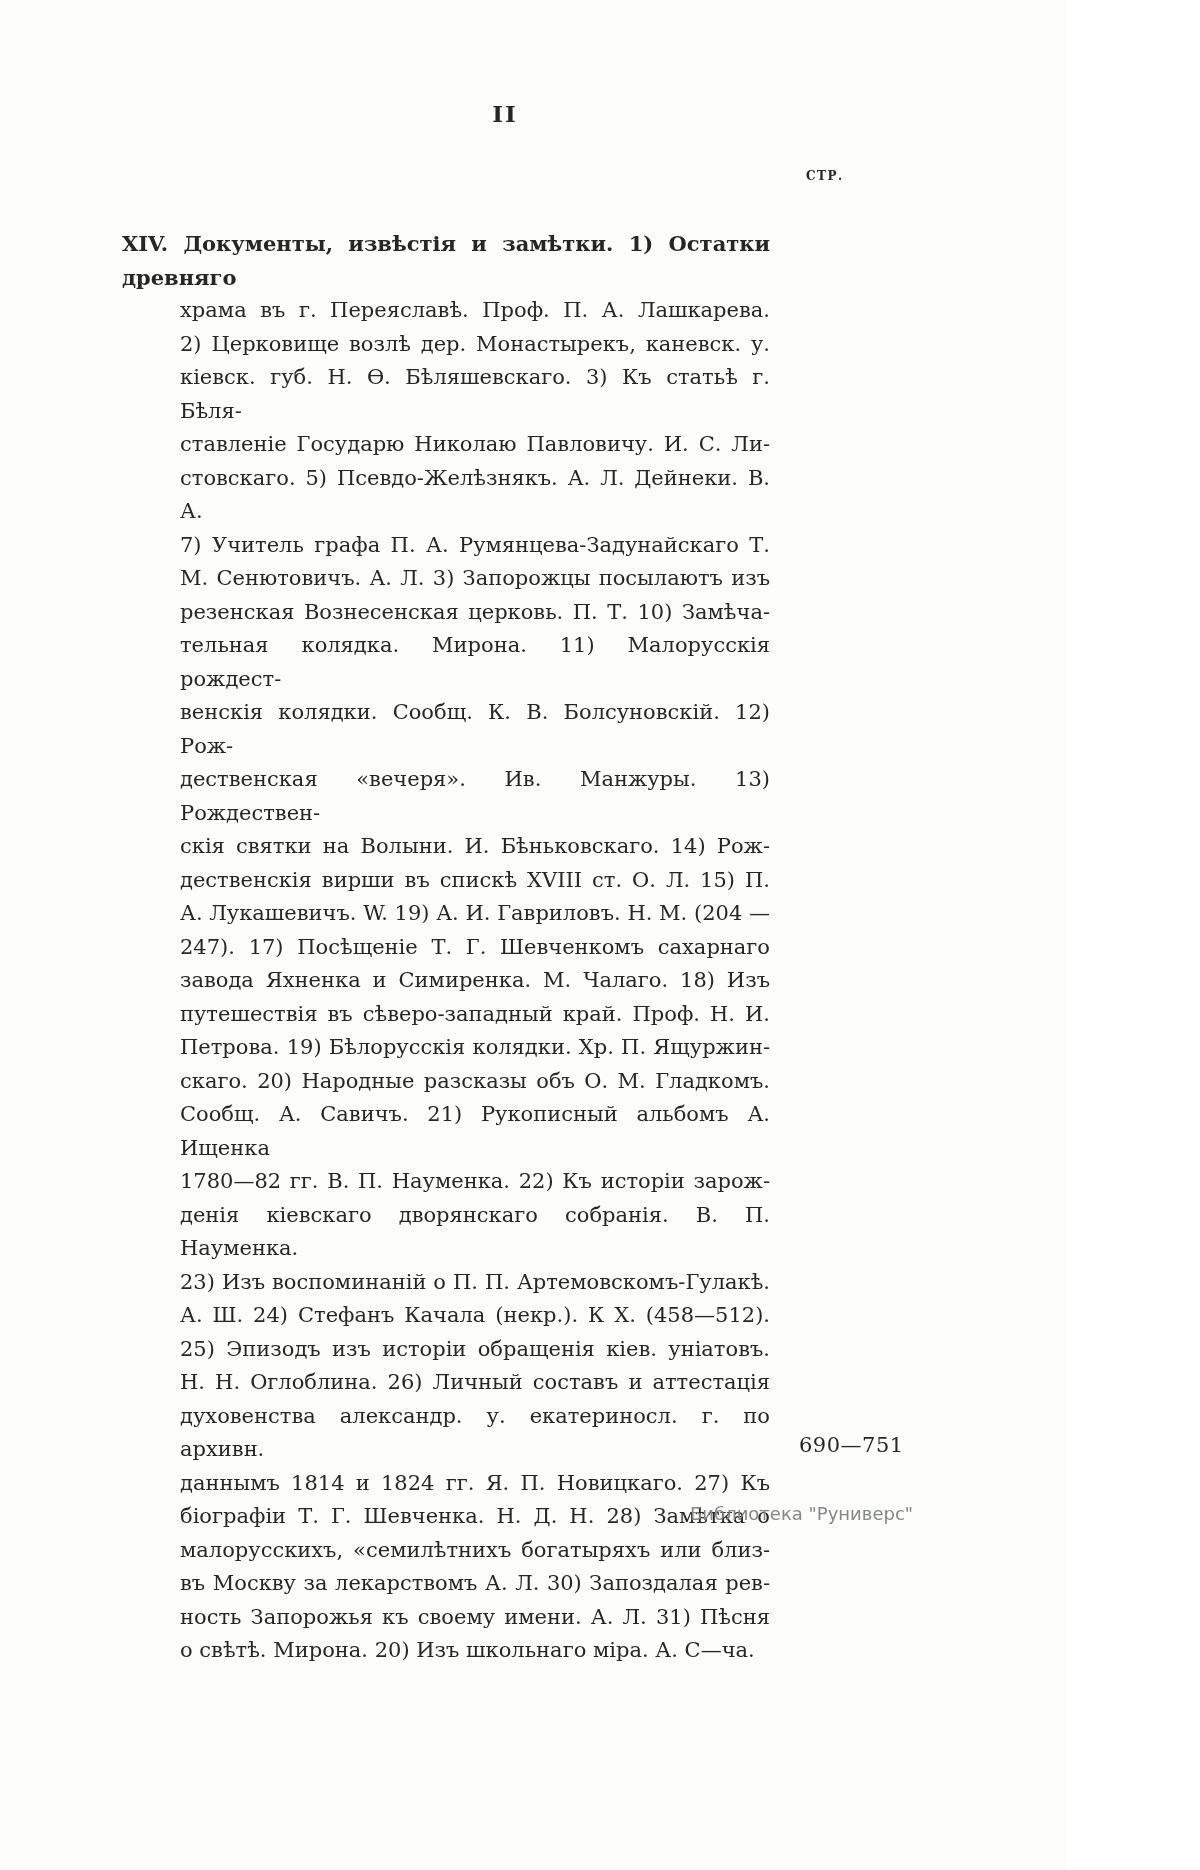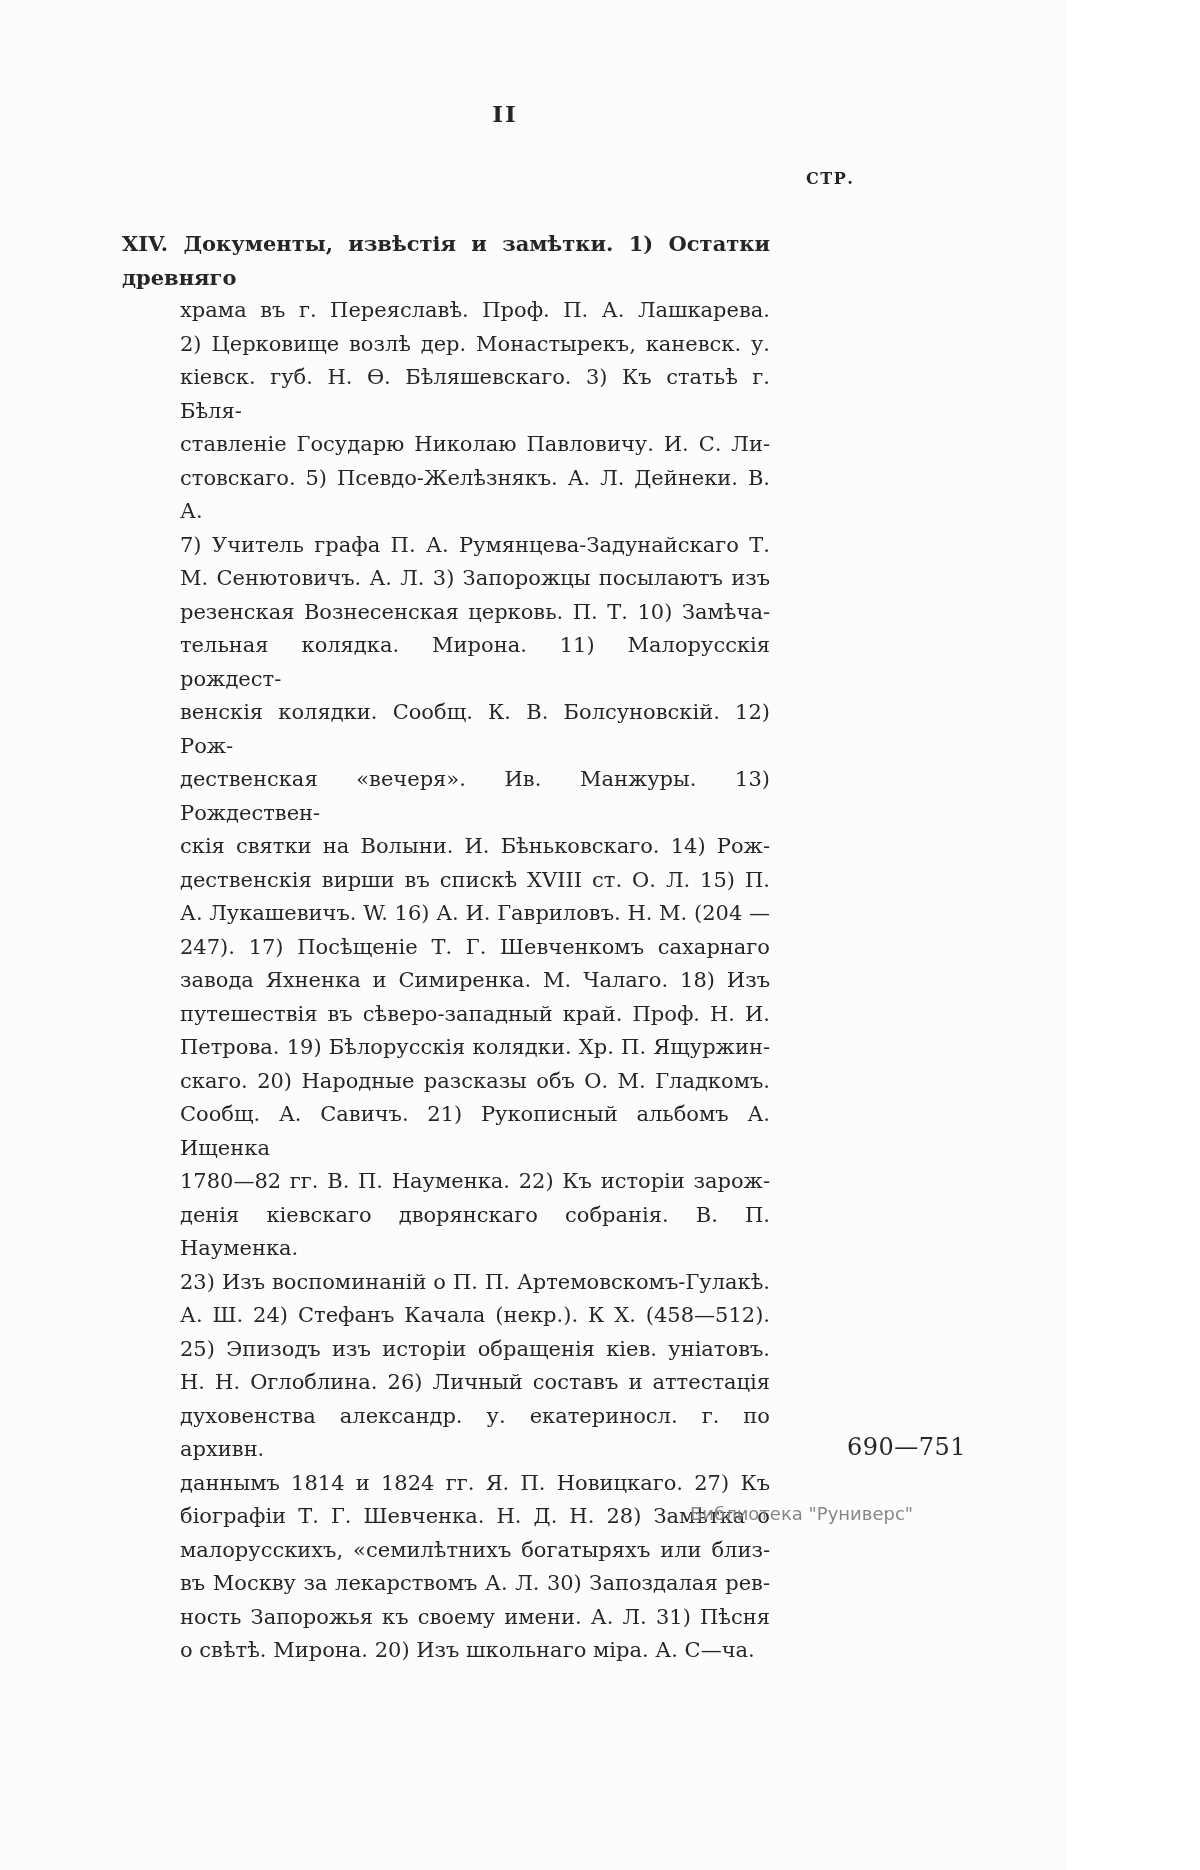--- a/index.html
+++ b/index.html
@@ -19,21 +19,21 @@
     width: 1010px;
     text-align: center;
     font-size: 23px;
     letter-spacing: 2px;
     font-weight: 600;
   }
   .col-header {
     position: absolute;
     top: 169px;
     left: 806px;
-    font-size: 16px;
+    font-size: 12px;
     letter-spacing: 1.5px;
     font-weight: 600;
   }
   .toc {
     position: absolute;
     top: 227px;
     left: 122px;
     width: 648px;
     font-size: 21px;
     line-height: 33.5px;
@@ -43,23 +43,22 @@
     text-align-last: justify;
     padding-left: 58px;
   }
   .toc-line:first-child { padding-left: 0; font-weight: bold; }
   .toc-line:last-child { text-align-last: left; }
   .b { font-weight: 400; }
   .page-range {
     position: absolute;
     top: 1433px;
     left: 799px;
-    font-size: 24px;
+    font-size: 21px;
     letter-spacing: 0.5px;
-    margin-left: 48px;
   }
   .watermark {
     position: absolute;
     top: 1503px;
     left: 690px;
     font-family: "DejaVu Sans", "Liberation Sans", sans-serif;
     font-size: 18px;
     color: #85878a;
   }
 </style>
@@ -81,21 +80,21 @@
         <div class="toc-line"><span>ставленіе Государю Николаю Павловичу. </span><span class="b">И. С. Ли-</span></div>
         <div class="toc-line"><span class="b">стовскаго.</span><span> 5) Псевдо-Желѣзнякъ. </span><span class="b">А. Л. Дейнеки. В. А.</span></div>
         <div class="toc-line"><span>7) Учитель графа П. А. Румянцева-Задунайскаго Т.</span></div>
         <div class="toc-line"><span>М. Сенютовичъ. </span><span class="b">А. Л.</span><span> 3) Запорожцы посылаютъ изъ</span></div>
         <div class="toc-line"><span>резенская Вознесенская церковь. </span><span class="b">П. Т.</span><span> 10) Замѣча-</span></div>
         <div class="toc-line"><span>тельная колядка. </span><span class="b">Мирона.</span><span> 11) Малорусскія рождест-</span></div>
         <div class="toc-line"><span>венскія колядки. Сообщ. </span><span class="b">К. В. Болсуновскій.</span><span> 12) Рож-</span></div>
         <div class="toc-line"><span>дественская «вечеря». </span><span class="b">Ив. Манжуры.</span><span> 13) Рождествен-</span></div>
         <div class="toc-line"><span>скія святки на Волыни. </span><span class="b">И. Бѣньковскаго.</span><span> 14) Рож-</span></div>
         <div class="toc-line"><span>дественскія вирши въ спискѣ XVIII ст. </span><span class="b">О. Л.</span><span> 15) П.</span></div>
-        <div class="toc-line"><span>А. Лукашевичъ. </span><span class="b">W.</span><span> 16) А. И. Гавриловъ. </span><span class="b">Н. М.</span><span> (204 —</span></div>
+        <div class="toc-line"><span>А. Лукашевичъ. </span><span class="b">W.</span><span> 19) А. И. Гавриловъ. </span><span class="b">Н. М.</span><span> (204 —</span></div>
         <div class="toc-line"><span>247). 17) Посѣщеніе Т. Г. Шевченкомъ сахарнаго</span></div>
         <div class="toc-line"><span>завода Яхненка и Симиренка. </span><span class="b">М. Чалаго.</span><span> 18) Изъ</span></div>
         <div class="toc-line"><span>путешествія въ сѣверо-западный край. Проф. </span><span class="b">Н. И.</span></div>
         <div class="toc-line"><span class="b">Петрова.</span><span> 19) Бѣлорусскія колядки. </span><span class="b">Хр. П. Ящуржин-</span></div>
         <div class="toc-line"><span class="b">скаго.</span><span> 20) Народные разсказы объ О. М. Гладкомъ.</span></div>
         <div class="toc-line"><span>Сообщ. </span><span class="b">А. Савичъ.</span><span> 21) Рукописный альбомъ А. Ищенка</span></div>
         <div class="toc-line"><span>1780—82 гг. </span><span class="b">В. П. Науменка.</span><span> 22) Къ исторіи зарож-</span></div>
         <div class="toc-line"><span>денія кіевскаго дворянскаго собранія. </span><span class="b">В. П. Науменка.</span></div>
         <div class="toc-line"><span>23) Изъ воспоминаній о П. П. Артемовскомъ-Гулакѣ.</span></div>
         <div class="toc-line"><span class="b">А. Ш.</span><span> 24) Стефанъ Качала (некр.). </span><span class="b">К Х.</span><span> (458—512).</span></div>

